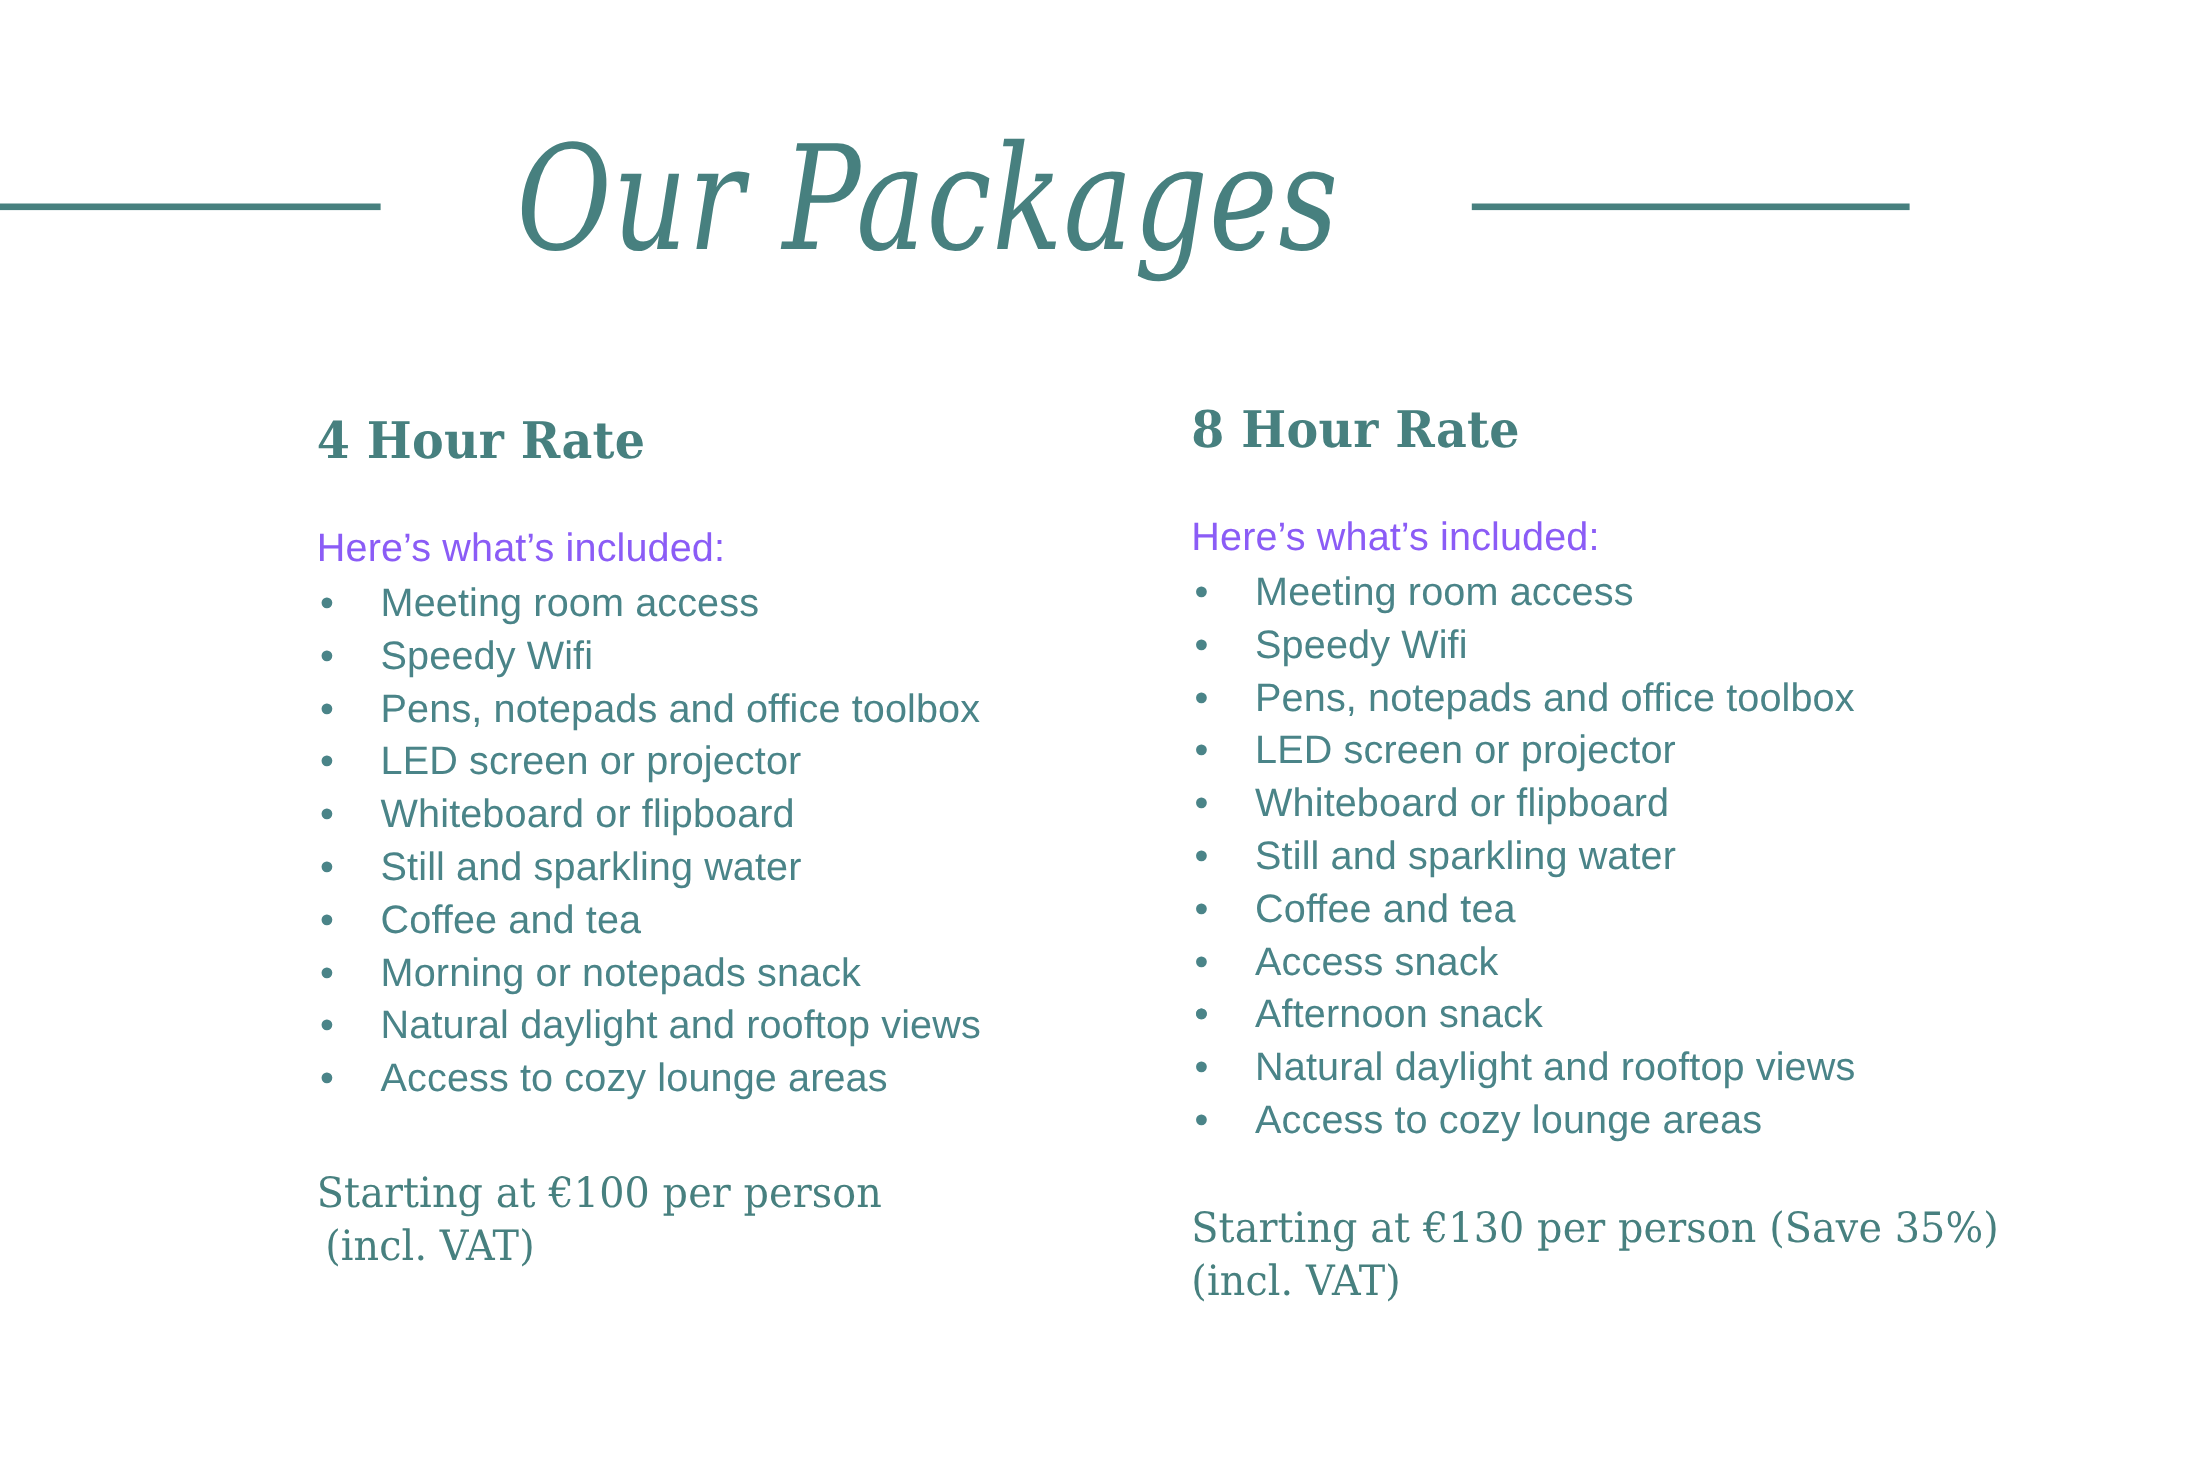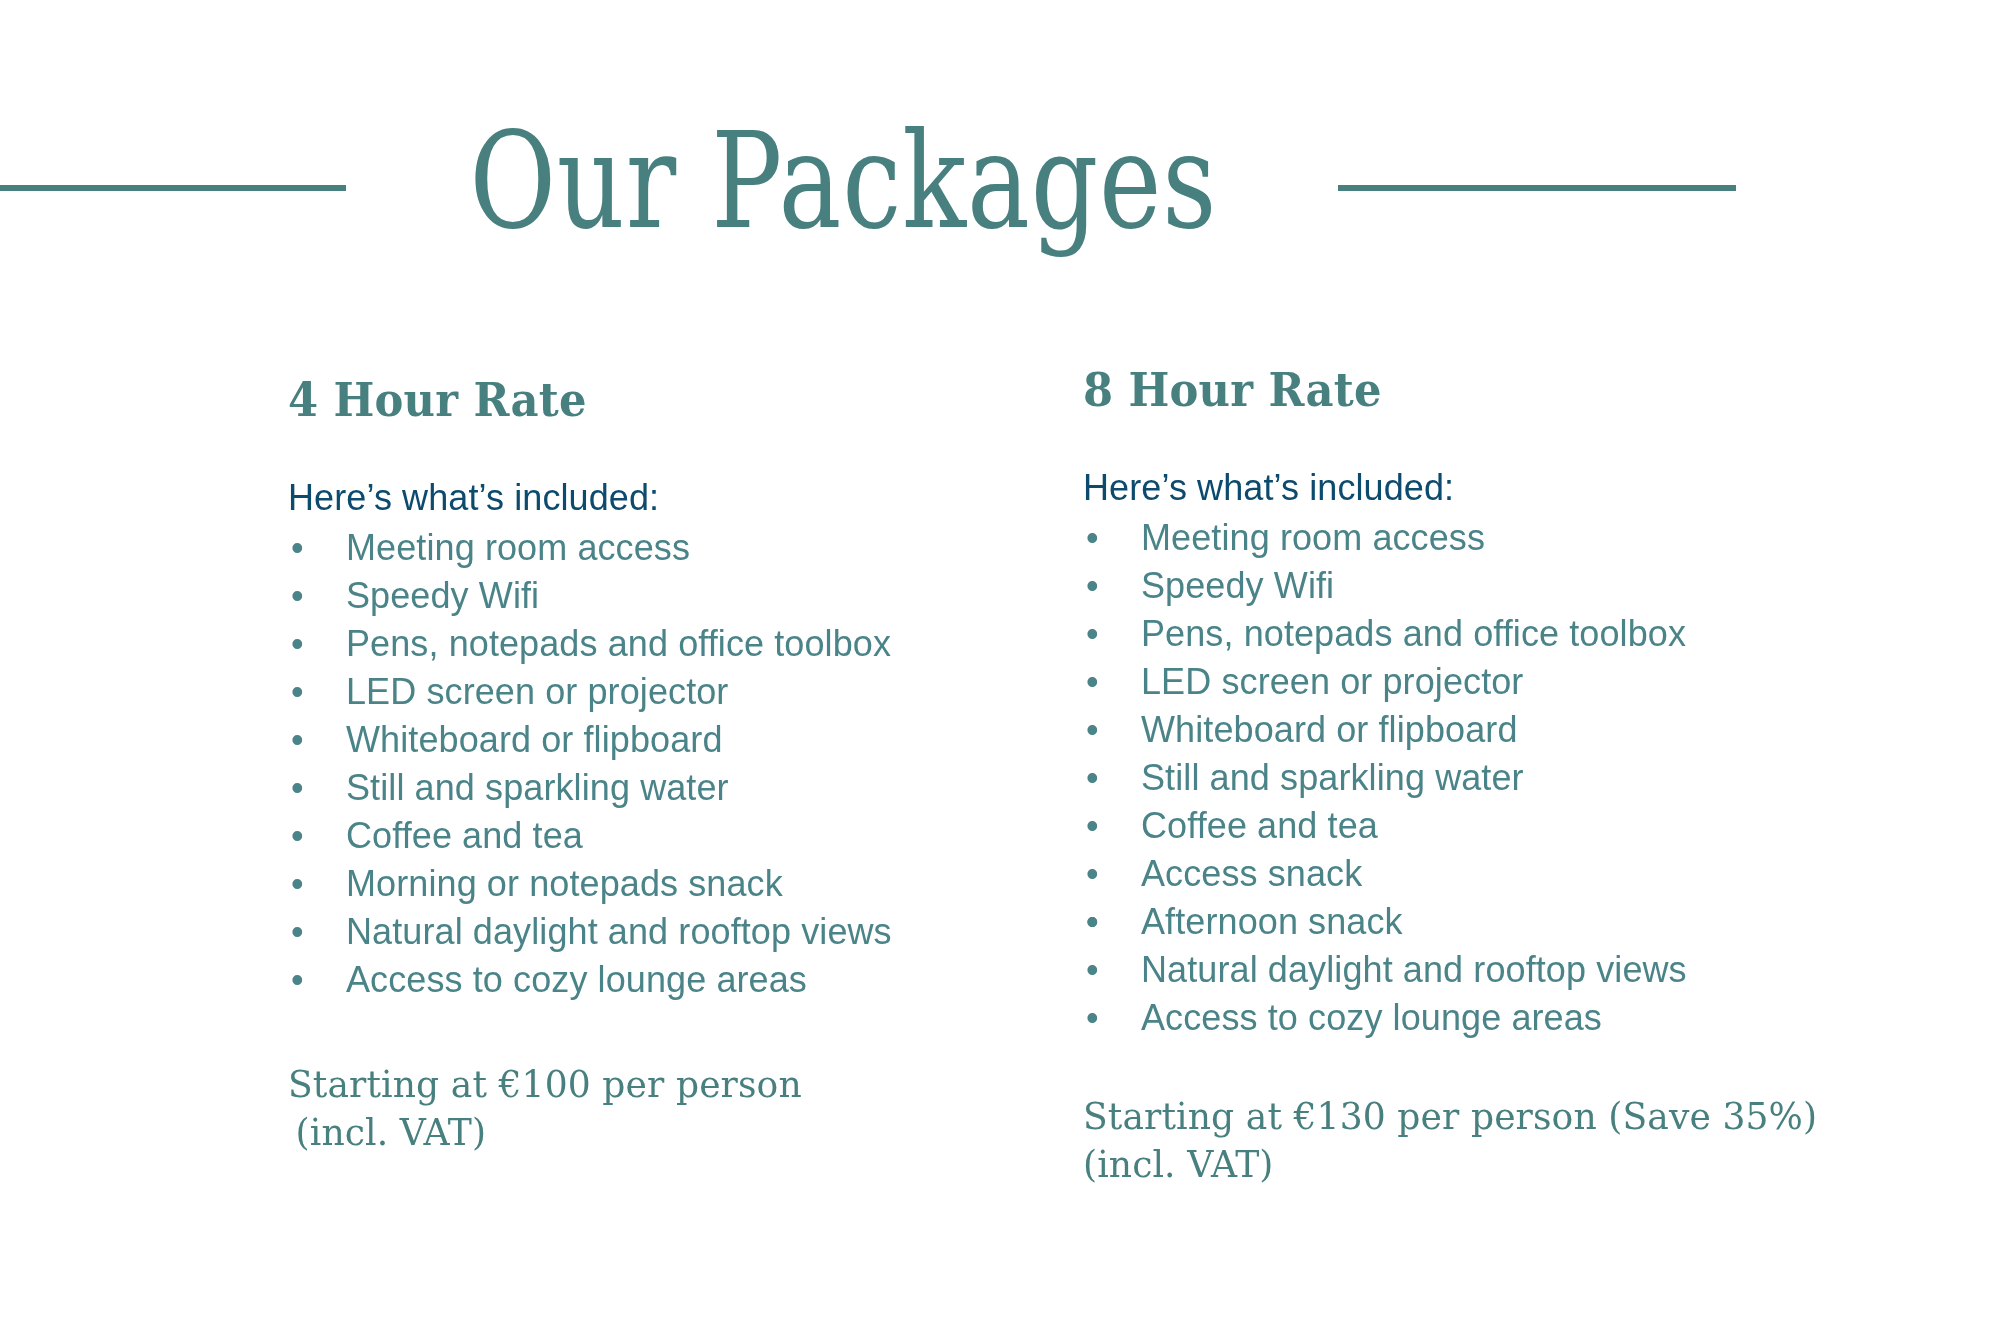--- a/index.html
+++ b/index.html
@@ -24,20 +24,21 @@
   
   .title-row {
     position: absolute;
     left: 0;
     top: 108px;
     width: 1696px;
     height: 160px;
     display: flex;
     align-items: center;
     justify-content: center;
+    font-style: italic;
   }
   .rule {
     height: 6px;
     background: #47807F;
     flex: 0 0 auto;
   }
   .rule-left  { width: 386px; margin-right: 30px; }
   .rule-right { width: 398px; margin-left: 28px; }
 
   .page-title {
@@ -79,21 +80,21 @@
     transform: scaleX(0.94);
     transform-origin: left center;
     white-space: nowrap;
   }
 
   .included-lead {
     font-family: "Liberation Sans", sans-serif;
     font-weight: 300;
     font-size: 36px;
     line-height: 48px;
-    color: #0c4a6e;
+    color: #8b5cf6;
     margin: 0 0 2px 0;
     letter-spacing: 0.1px;
   }
 
   .feature-list {
     list-style: none;
     margin: 0;
     padding: 0;
   }
   .feature-item {

